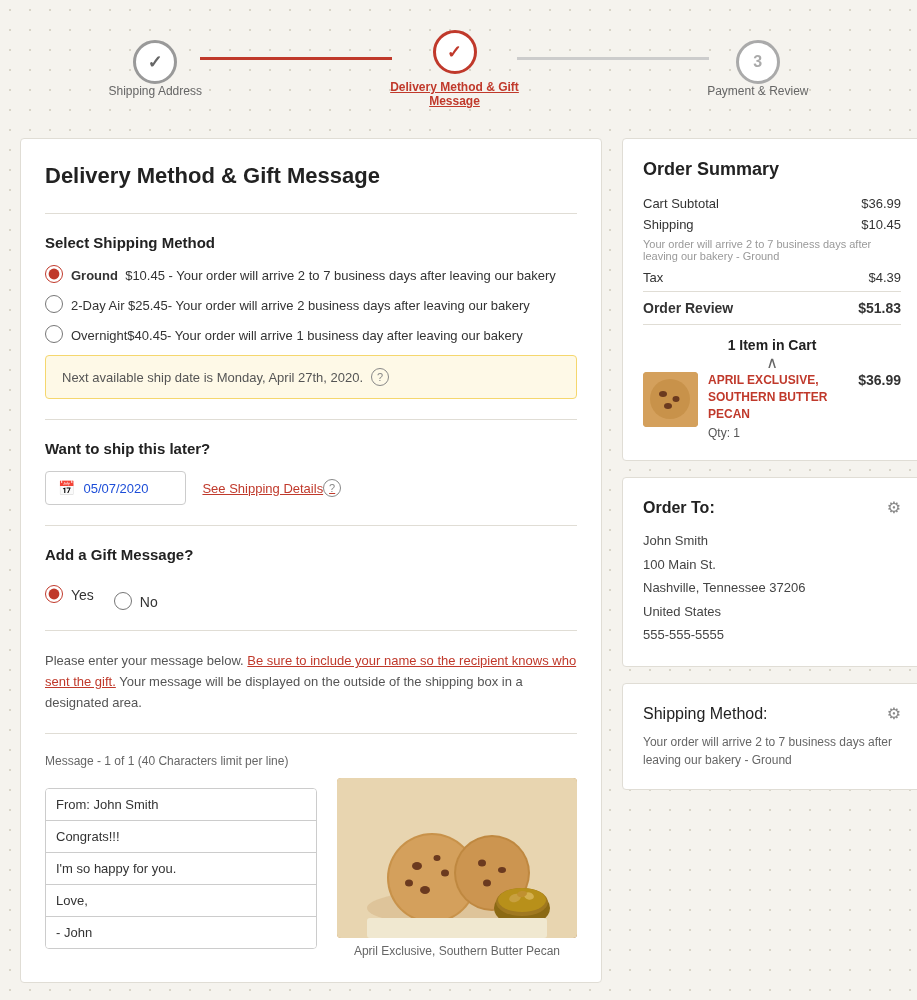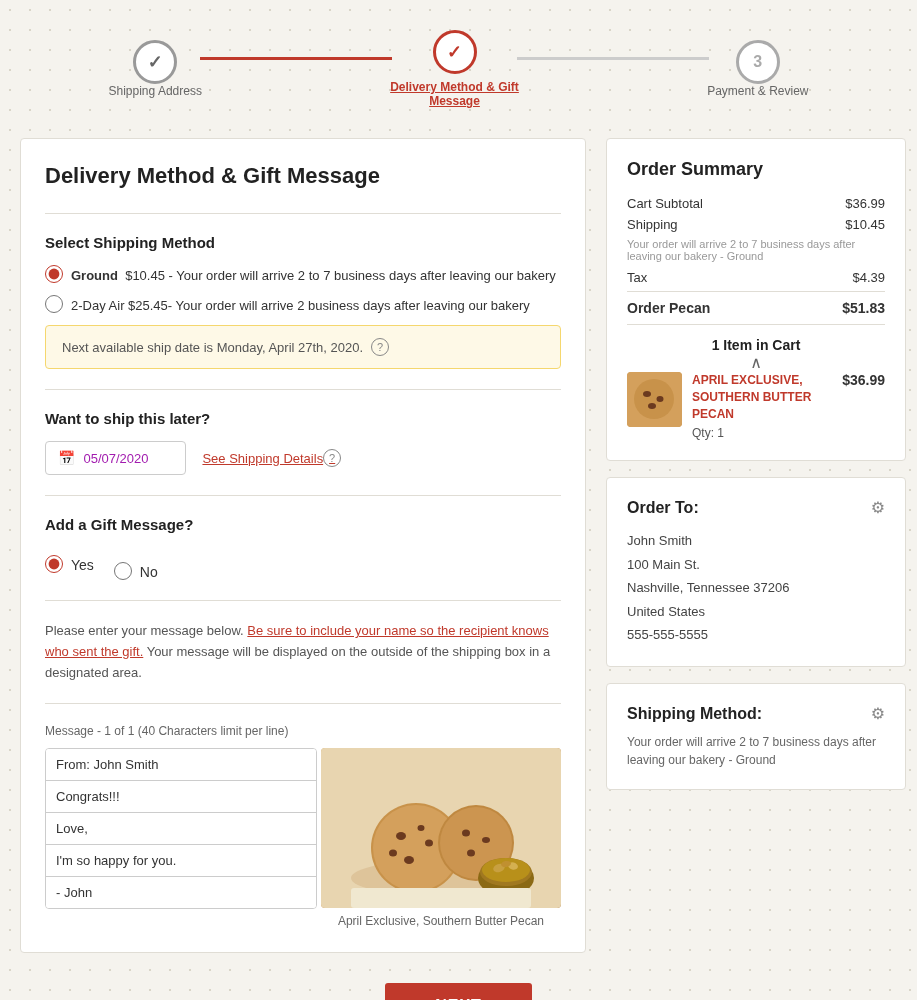--- a/index.html
+++ b/index.html
@@ -220,21 +220,21 @@
       border-radius: 4px;
       padding: 8px 12px;
       gap: 8px;
       background: #fff;
     }
 
     .date-input-wrapper input {
       border: none;
       outline: none;
       font-size: 13px;
-      color: #a21caf;
+      color: #1d4ed8;
       width: 90px;
     }
 
     .calendar-icon {
       color: #888;
       font-size: 14px;
     }
 
     .see-shipping-link {
       color: #c0392b;
@@ -273,22 +273,22 @@
     }
 
     .message-label {
       font-size: 12px;
       color: #666;
       margin-bottom: 10px;
     }
 
     .message-image-row {
       display: flex;
-      gap: 4px;
-      align-items: flex-start;
+      gap: 20px;
+      align-items: center;
     }
 
     .message-lines {
       display: flex;
       flex-direction: column;
       gap: 0;
       border: 1px solid #ccc;
       border-radius: 4px;
       overflow: hidden;
     }
@@ -496,21 +496,21 @@
 
     .shipping-method-header {
       display: flex;
       justify-content: space-between;
       align-items: center;
       margin-bottom: 10px;
     }
 
     .shipping-method-title {
       font-size: 16px;
-      font-weight: bold;
+      font-weight: normal;
       color: #222;
     }
 
     .shipping-method-desc {
       font-size: 12px;
       color: #666;
       line-height: 1.5;
     }
 
     
@@ -571,20 +571,26 @@
           </span>
         </label>
 
         <label class="radio-option">
           <input type="radio" name="shipping" style="">
           <span class="radio-label">
             2-Day Air $25.45- Your order will arrive 2 business days after leaving our bakery
           </span>
         </label>
 
+        <label class="radio-option">
+          <input type="radio" name="shipping" style="">
+          <span class="radio-label">
+            Overnight$40.45- Your order will arrive 1 business day after leaving our bakery
+          </span>
+        </label>
       </div>
 
       <div class="ship-date-notice">
         <span>Next available ship date is Monday, April 27th, 2020.</span>
         <span class="help-icon">?</span>
       </div>
 
       <hr class="section-divider">
 
       <div>
@@ -624,22 +630,22 @@
         </p>
 
         <hr class="section-divider">
 
         <div class="message-label">Message - 1 of 1 (40 Characters limit per line)</div>
 
         <div class="message-image-row">
           <div class="message-lines">
             <input type="text" class="message-input" value="From: John Smith" style="">
             <input type="text" class="message-input" value="Congrats!!!" style="">
+            <input type="text" class="message-input" value="I'm so happy for you." style="">
             <input type="text" class="message-input" value="Love," style="">
-            <input type="text" class="message-input" value="I'm so happy for you." style="">
             <input type="text" class="message-input" value="- John" style="">
           </div>
 
           <div class="product-image-container">
             <div class="product-image">
               <svg class="cookie-svg" viewBox="0 0 240 160" xmlns="http://www.w3.org/2000/svg">
                 <rect width="240" height="160" fill="#e8d5b0"></rect>
 
                 <ellipse cx="120" cy="130" rx="90" ry="18" fill="#d4b483" opacity="0.5"></ellipse>
 
@@ -690,21 +696,21 @@
           <span>$10.45</span>
         </div>
         <div class="shipping-subtext">Your order will arrive 2 to 7 business days after leaving our bakery - Ground</div>
 
         <div class="summary-row">
           <span>Tax</span>
           <span>$4.39</span>
         </div>
 
         <div class="summary-row total">
-          <span>Order Pecan</span>
+          <span>Order Review</span>
           <span>$51.83</span>
         </div>
 
         <div class="cart-section">
           <div class="cart-header">
             <span class="cart-header-title">1 Item in Cart</span>
             <span class="chevron-icon">∧</span>
           </div>
 
           <div class="cart-item">

